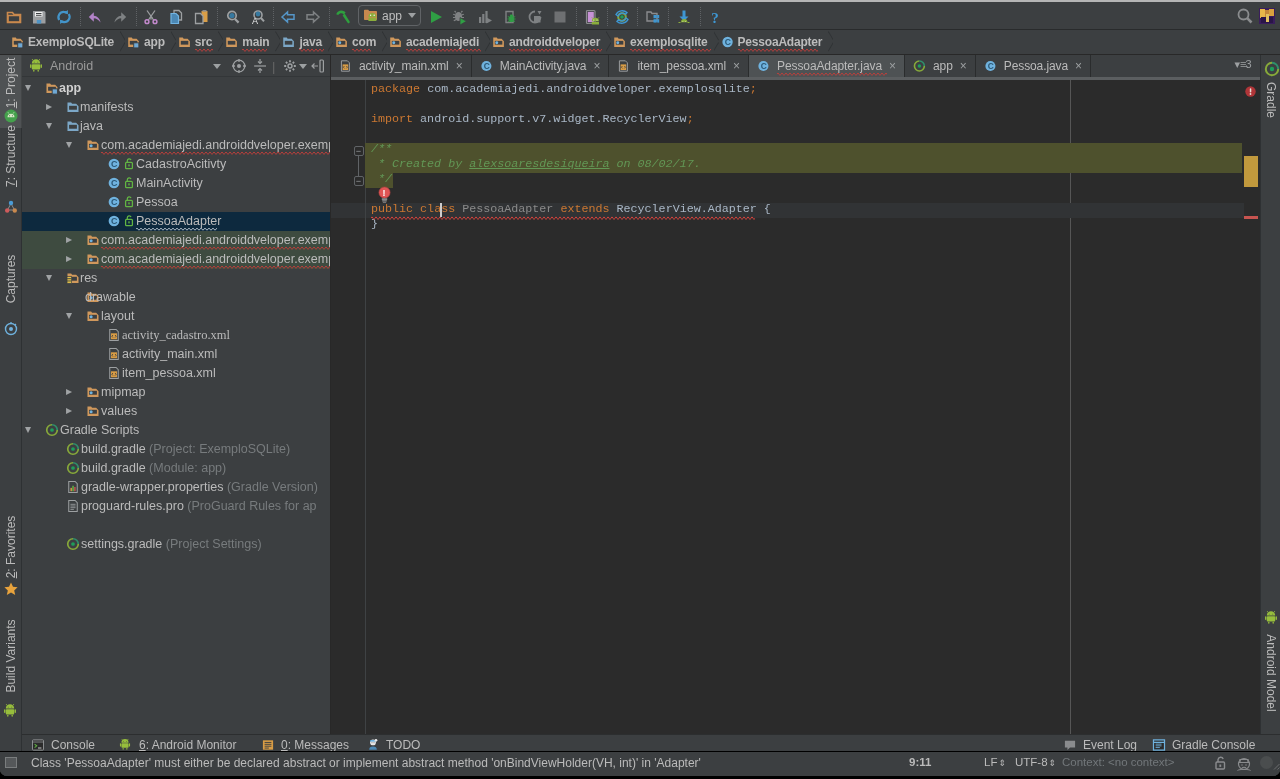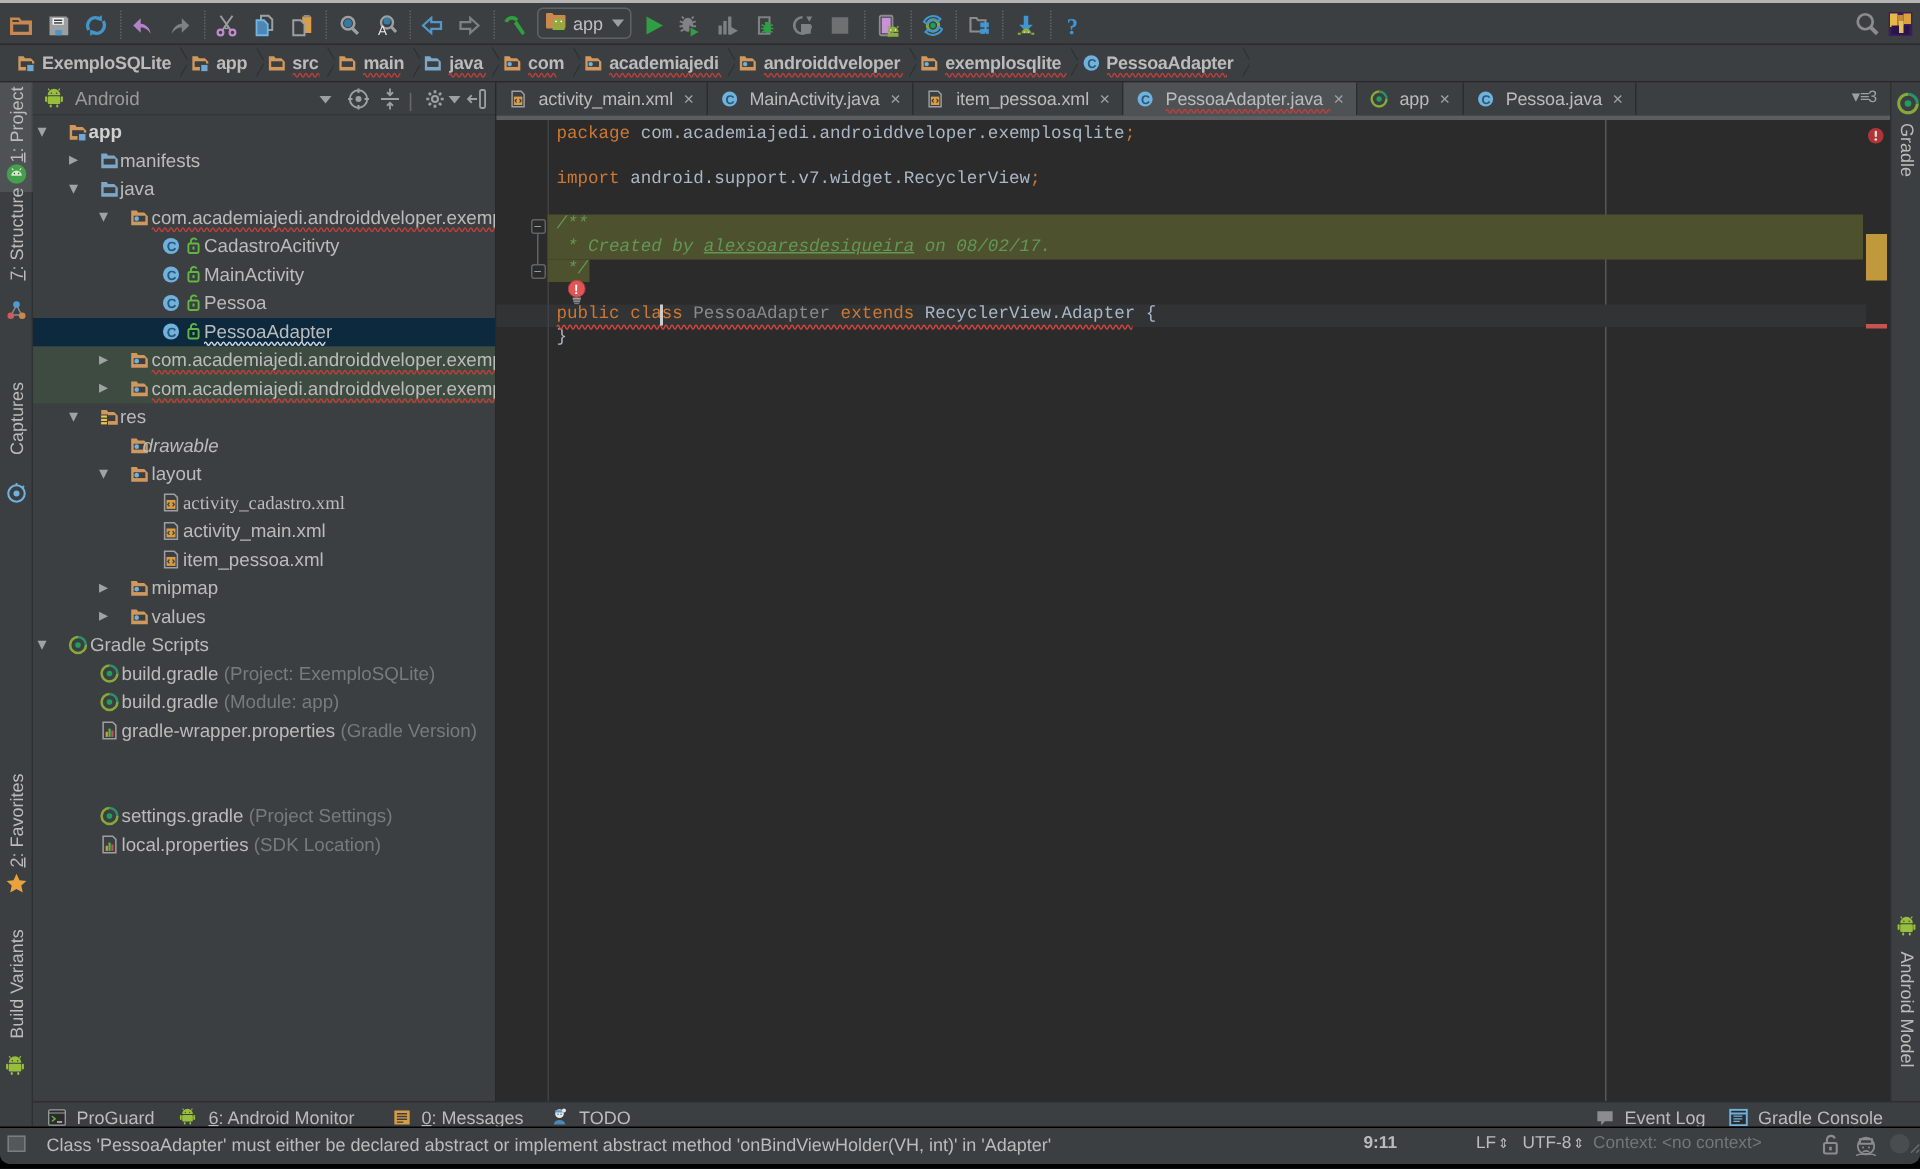--- a/index.html
+++ b/index.html
@@ -638,21 +638,21 @@
               </g>
             </svg></span>
           <span class="ttext" style="left:58px;">res</span>
         </div>
 <div class="trow " style="top:209px">
           <span class="tico" style="left:63px"><svg width="16" height="16" viewBox="0 0 16 16" style="">
               <path d="M1.5 14V2.6h4.3l1.1 1.5h4.8l2.8 2.9V14z" fill="#D0985C"></path>
               <rect x="3.4" y="6.6" width="9.2" height="4.6" fill="#3C3F41"></rect>
               <circle cx="5.8" cy="8.9" r="1.8" fill="#6FB2DE"></circle>
             </svg></span>
-          <span class="ttext" style="left:73px;font-style:italic;">drawable</span>
+          <span class="ttext" style="left:63px;">drawable</span>
         </div>
 <div class="trow " style="top:228px">
           <span class="tarr" style="left:44px">▾</span>
           <span class="tico" style="left:63px"><svg width="16" height="16" viewBox="0 0 16 16" style="">
               <path d="M1.5 14V2.6h4.3l1.1 1.5h4.8l2.8 2.9V14z" fill="#D0985C"></path>
               <rect x="3.4" y="6.6" width="9.2" height="4.6" fill="#3C3F41"></rect>
               <circle cx="5.8" cy="8.9" r="1.8" fill="#6FB2DE"></circle>
             </svg></span>
           <span class="ttext" style="left:79px;">layout</span>
         </div>
@@ -725,36 +725,34 @@
           <span class="ttext" style="left:59px;">gradle-wrapper.properties<span class="tsec">&nbsp;(Gradle Version)</span></span>
         </div>
 <div class="trow " style="top:380px">
           <span class="tico" style="left:43px"><svg width="16" height="16" viewBox="0 0 16 16" style="">
               <path d="M8 1.8a6.2 6.2 0 1 0 6.2 6.2" fill="none" stroke="#87A93A" stroke-width="2"></path>
               <path d="M14.2 8A6.2 6.2 0 0 0 8 1.8" fill="none" stroke="#2F8F6B" stroke-width="2"></path>
               <circle cx="8" cy="8" r="2.2" fill="#1E9E5A"></circle>
             </svg></span>
           <span class="ttext" style="left:59px;">build.gradle<span class="tsec">&nbsp;(Module: app)</span></span>
         </div>
+<div class="trow " style="top:418px">
+          <span class="tico" style="left:43px"><svg width="16" height="16" viewBox="0 0 16 16" style="">
+              <path d="M3 1.5h7.5L13 4v10.5H3z" fill="#3C3F41" stroke="#9DA0A2" stroke-width="1.2"></path>
+              <path d="M5 6h6M5 8h6M5 10h6M5 12h4" stroke="#9DA0A2" stroke-width="1"></path>
+            </svg></span>
+          <span class="ttext" style="left:59px;">proguard-rules.pro<span class="tsec">&nbsp;(ProGuard Rules for ap</span></span>
+        </div>
 <div class="trow " style="top:456px">
           <span class="tico" style="left:43px"><svg width="16" height="16" viewBox="0 0 16 16" style="">
               <path d="M8 1.8a6.2 6.2 0 1 0 6.2 6.2" fill="none" stroke="#87A93A" stroke-width="2"></path>
               <path d="M14.2 8A6.2 6.2 0 0 0 8 1.8" fill="none" stroke="#2F8F6B" stroke-width="2"></path>
               <circle cx="8" cy="8" r="2.2" fill="#1E9E5A"></circle>
             </svg></span>
           <span class="ttext" style="left:59px;">settings.gradle<span class="tsec">&nbsp;(Project Settings)</span></span>
-        </div>
-<div class="trow " style="top:475px">
-          <span class="tico" style="left:43px"><svg width="16" height="16" viewBox="0 0 16 16" style="">
-              <path d="M3 1.5h7.5L13 4v10.5H3z" fill="#3C3F41" stroke="#9DA0A2" stroke-width="1.2"></path>
-              <rect x="5" y="9" width="1.7" height="4" fill="#D89C45"></rect>
-              <rect x="7.2" y="6.5" width="1.7" height="6.5" fill="#62B543"></rect>
-              <rect x="9.4" y="8" width="1.7" height="5" fill="#C75450"></rect>
-            </svg></span>
-          <span class="ttext" style="left:59px;">local.properties<span class="tsec">&nbsp;(SDK Location)</span></span>
         </div>
 </div>
     </div>
 <div class="edcol">
 <div class="tabbar">
 <div class="tab">
           <span class="tabicon">
             <svg width="16" height="16" viewBox="0 0 16 16" style="">
               <path d="M3 1.5h7.5L13 4v10.5H3z" fill="#3C3F41" stroke="#9DA0A2" stroke-width="1.2"></path>
               <rect x="4.5" y="6" width="7" height="7" fill="#D89C45"></rect>
@@ -886,21 +884,21 @@
 <div class="botbar">
 <span class="bitem" style="left:8px">
         <span class="bico">
           <svg width="16" height="16" viewBox="0 0 16 16" style="">
             <rect x="1.5" y="2" width="13" height="12" rx="1" fill="#2B2B2B" stroke="#9DA0A2" stroke-width="1"></rect>
             <path d="M1.5 4.5h13" stroke="#9DA0A2" stroke-width=".8"></path>
             <path d="M4 7l2.5 2L4 11" stroke="#62B543" stroke-width="1.2" fill="none"></path>
             <path d="M8 11.5h4" stroke="#C8C8C8" stroke-width="1.2"></path>
           </svg>
         </span>
-        <span class="btxt">ProGuard</span>
+        <span class="btxt">Console</span>
       </span>
 <span class="bitem" style="left:96px">
         <span class="bico">
           <svg width="14" height="14" viewBox="0 0 14 14" style="">
             <g transform="scale(.875)">
               <path d="M3.2 6.2a4.8 4.8 0 0 1 9.6 0z" fill="#97BE3C"></path>
               <circle cx="6" cy="4.7" r=".55" fill="#3C3F41"></circle>
               <circle cx="10" cy="4.7" r=".55" fill="#3C3F41"></circle>
               <path d="M4.5 2.6L3.6 1.2M11.5 2.6l.9-1.4" stroke="#97BE3C" stroke-width=".9"></path>
               <rect x="3.2" y="7" width="9.6" height="6" rx="1" fill="#97BE3C"></rect>

